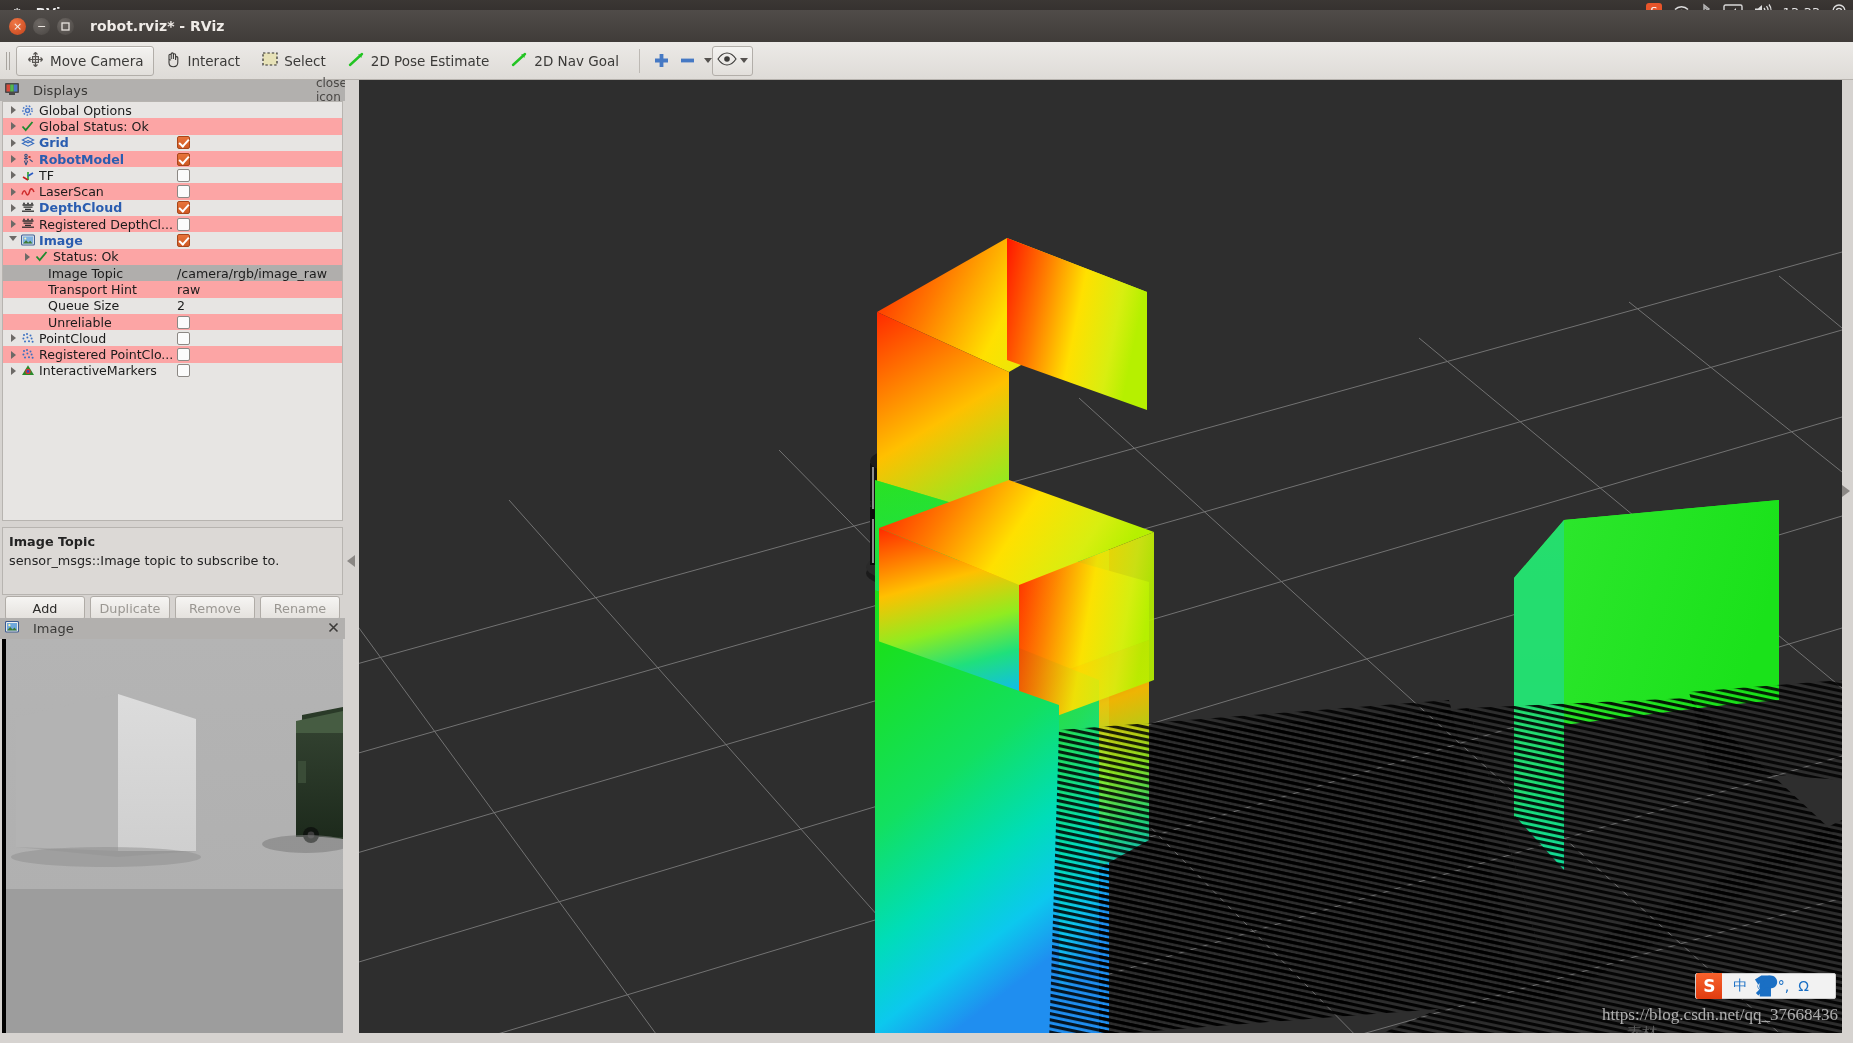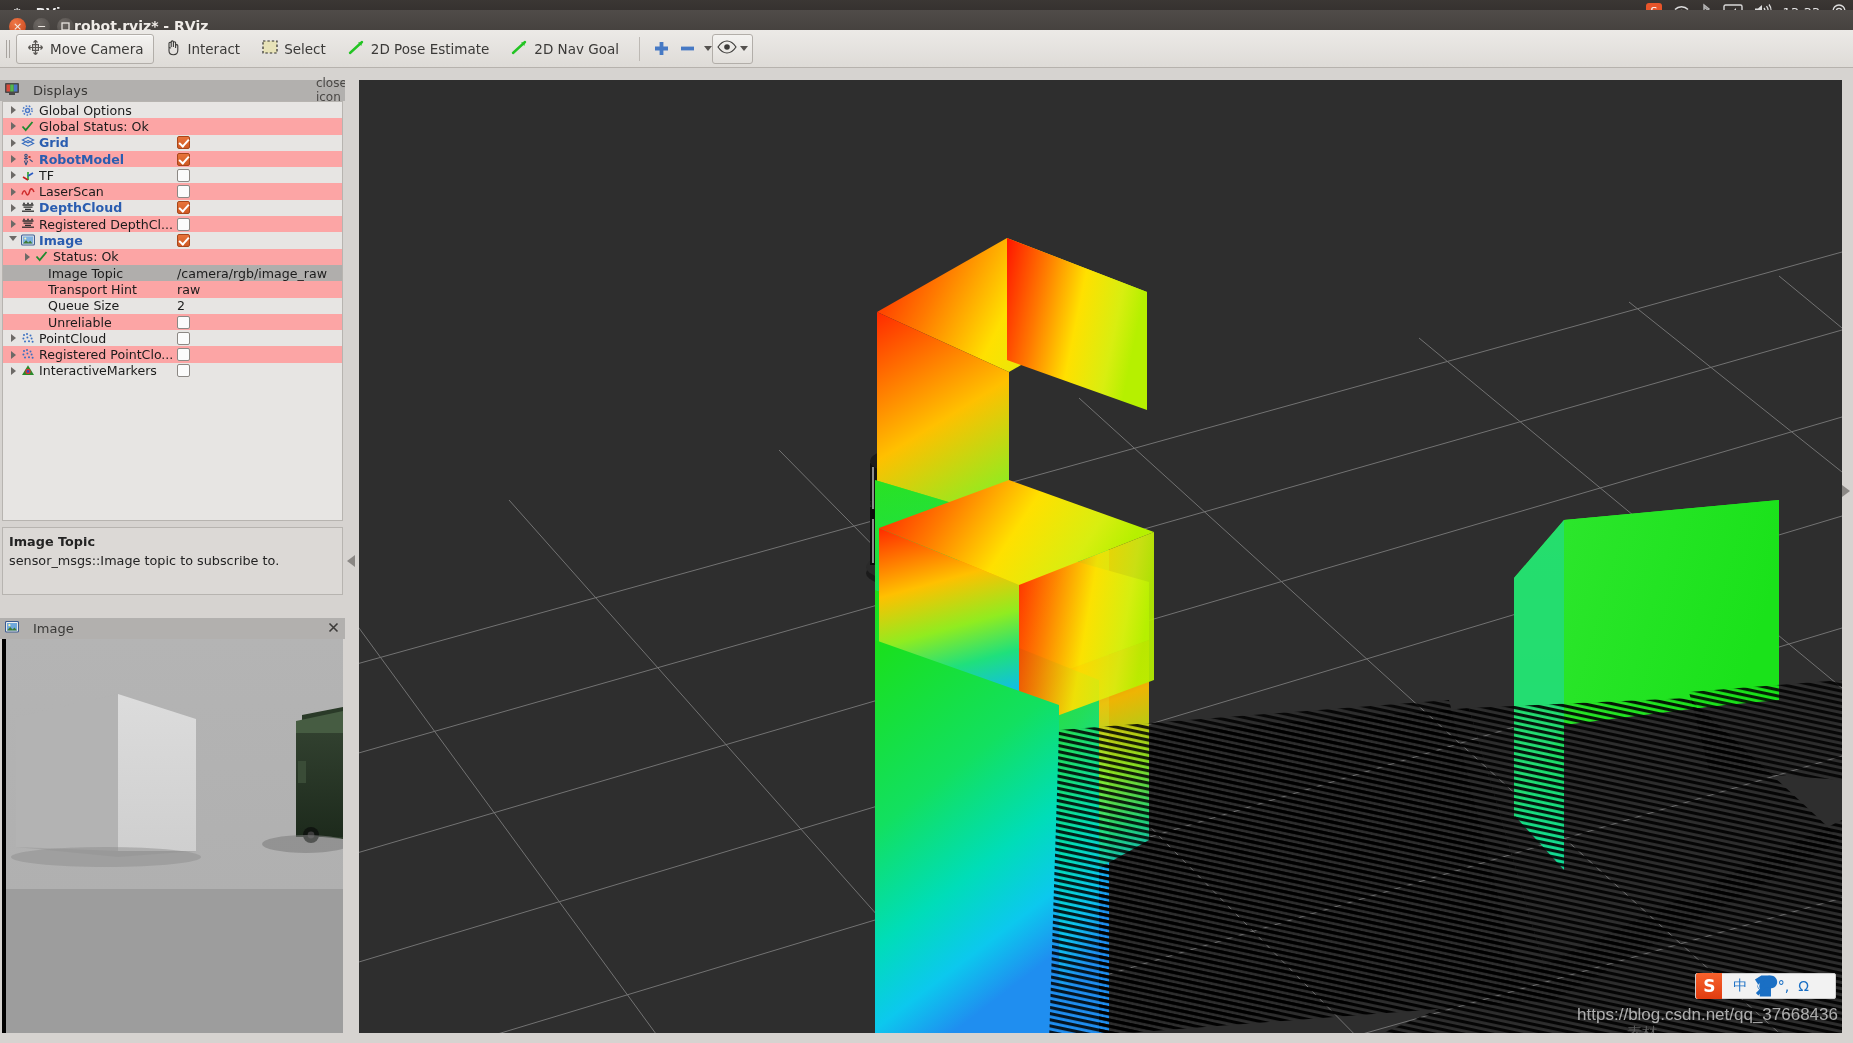--- a/index.html
+++ b/index.html
@@ -35,25 +35,25 @@
     position: absolute; top: 0; left: 0; width: 1853px; height: 32px;
     background: linear-gradient(#504c49, #403c39);
     display: flex; align-items: center;
   }
   .wbtn { width: 17px; height: 17px; border-radius: 50%; margin-left: 7px;
           display: flex; align-items: center; justify-content: center;
           font-size: 11px; color: #f5efe9; }
   .wbtn.close  { background: radial-gradient(circle at 35% 30%, #f07746, #c4431a); margin-left: 9px; }
   .wbtn.min    { background: radial-gradient(circle at 35% 30%, #6d6864, #494542); }
   .wbtn.max    { background: radial-gradient(circle at 35% 30%, #6d6864, #494542); }
-  #win-title { color: #f0ece8; font-size: 14px; font-weight: bold; }
+  #win-title { margin-left: 16px; color: #f0ece8; font-size: 14px; font-weight: bold; }
 
   
   #toolbar {
-    position: absolute; top: 20px; left: 0; width: 1853px; height: 38px;
+    position: absolute; top: 32px; left: 0; width: 1853px; height: 38px;
     background: linear-gradient(#eceae7, #dedbd7);
     border-bottom: 1px solid #b6b2ad;
     display: flex; align-items: center; padding-left: 4px;
   }
   .grip { width: 9px; height: 22px; margin-right: 3px;
           background-image: repeating-linear-gradient(90deg,#a8a49f 0 1px,transparent 1px 3px);
           background-position: center; background-repeat: no-repeat;
           background-size: 5px 18px; }
   .tbtn {
     display: flex; align-items: center; gap: 6px;
@@ -183,21 +183,21 @@
   }
   #ime-bar .sg-logo {
     width: 26px; height: 26px; background: linear-gradient(#f8622c,#e03c10);
     color: #fff; font-weight: bold; font-size: 17px;
     display: flex; align-items: center; justify-content: center;
     margin-right: 2px; border-radius: 2px 0 0 2px;
   }
   #watermark {
     position: absolute; right: 4px; bottom: 18px;
     font-size: 17px; color: #cfcfcf; opacity: .82;
-    font-family: Liberation Sans, sans-serif;
+    font-family: Liberation Serif, serif;
   }
   #wm-cn { position: absolute; right: 185px; bottom: 0px; font-size: 15px;
            color: #5a5a5a; }
   #bottom-strip {
     position: absolute; left: 0; bottom: 0; width: 1853px; height: 10px;
     background: #d6d3d0;
   }
 </style>
 </head>
 <body>
@@ -652,20 +652,26 @@
             <span class="cbx"></span>
           </div>
         </div>
       </div>
 
     <div id="desc-box">
       <div class="d-title">Image Topic</div>
       <div>sensor_msgs::Image topic to subscribe to.</div>
     </div>
 
+    <div id="btn-row">
+      <div class="pbtn">Add</div>
+      <div class="pbtn disabled">Duplicate</div>
+      <div class="pbtn disabled">Remove</div>
+      <div class="pbtn disabled">Rename</div>
+    </div>
 
     <div id="img-panel">
       <div class="panel-title">
         <span>
           <svg width="14" height="14" viewBox="0 0 14 14">
               <rect x="0.5" y="1.5" width="13" height="10.5" rx="1" fill="#f0f0f0" stroke="#3b5a90" stroke-width="1.1"></rect>
               <rect x="2" y="3" width="10" height="7.5" fill="#6fa8dc"></rect>
               <circle cx="4.4" cy="5.2" r="1.1" fill="#fdf6b0"></circle>
               <path d="M2 10.5l3.2-3.4 2.3 2.3 2-1.9 2.5 3z" fill="#3f7a35"></path>
             </svg>

